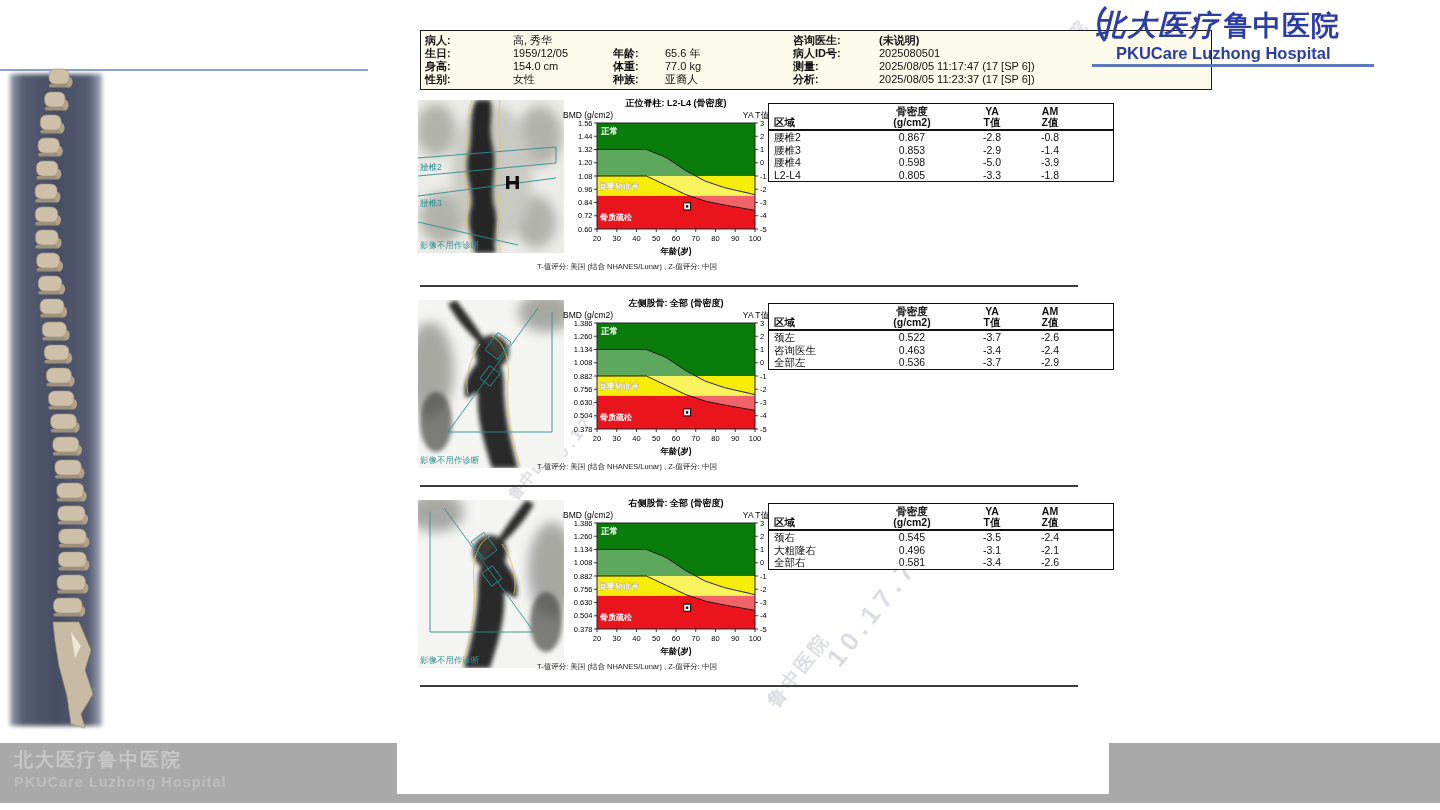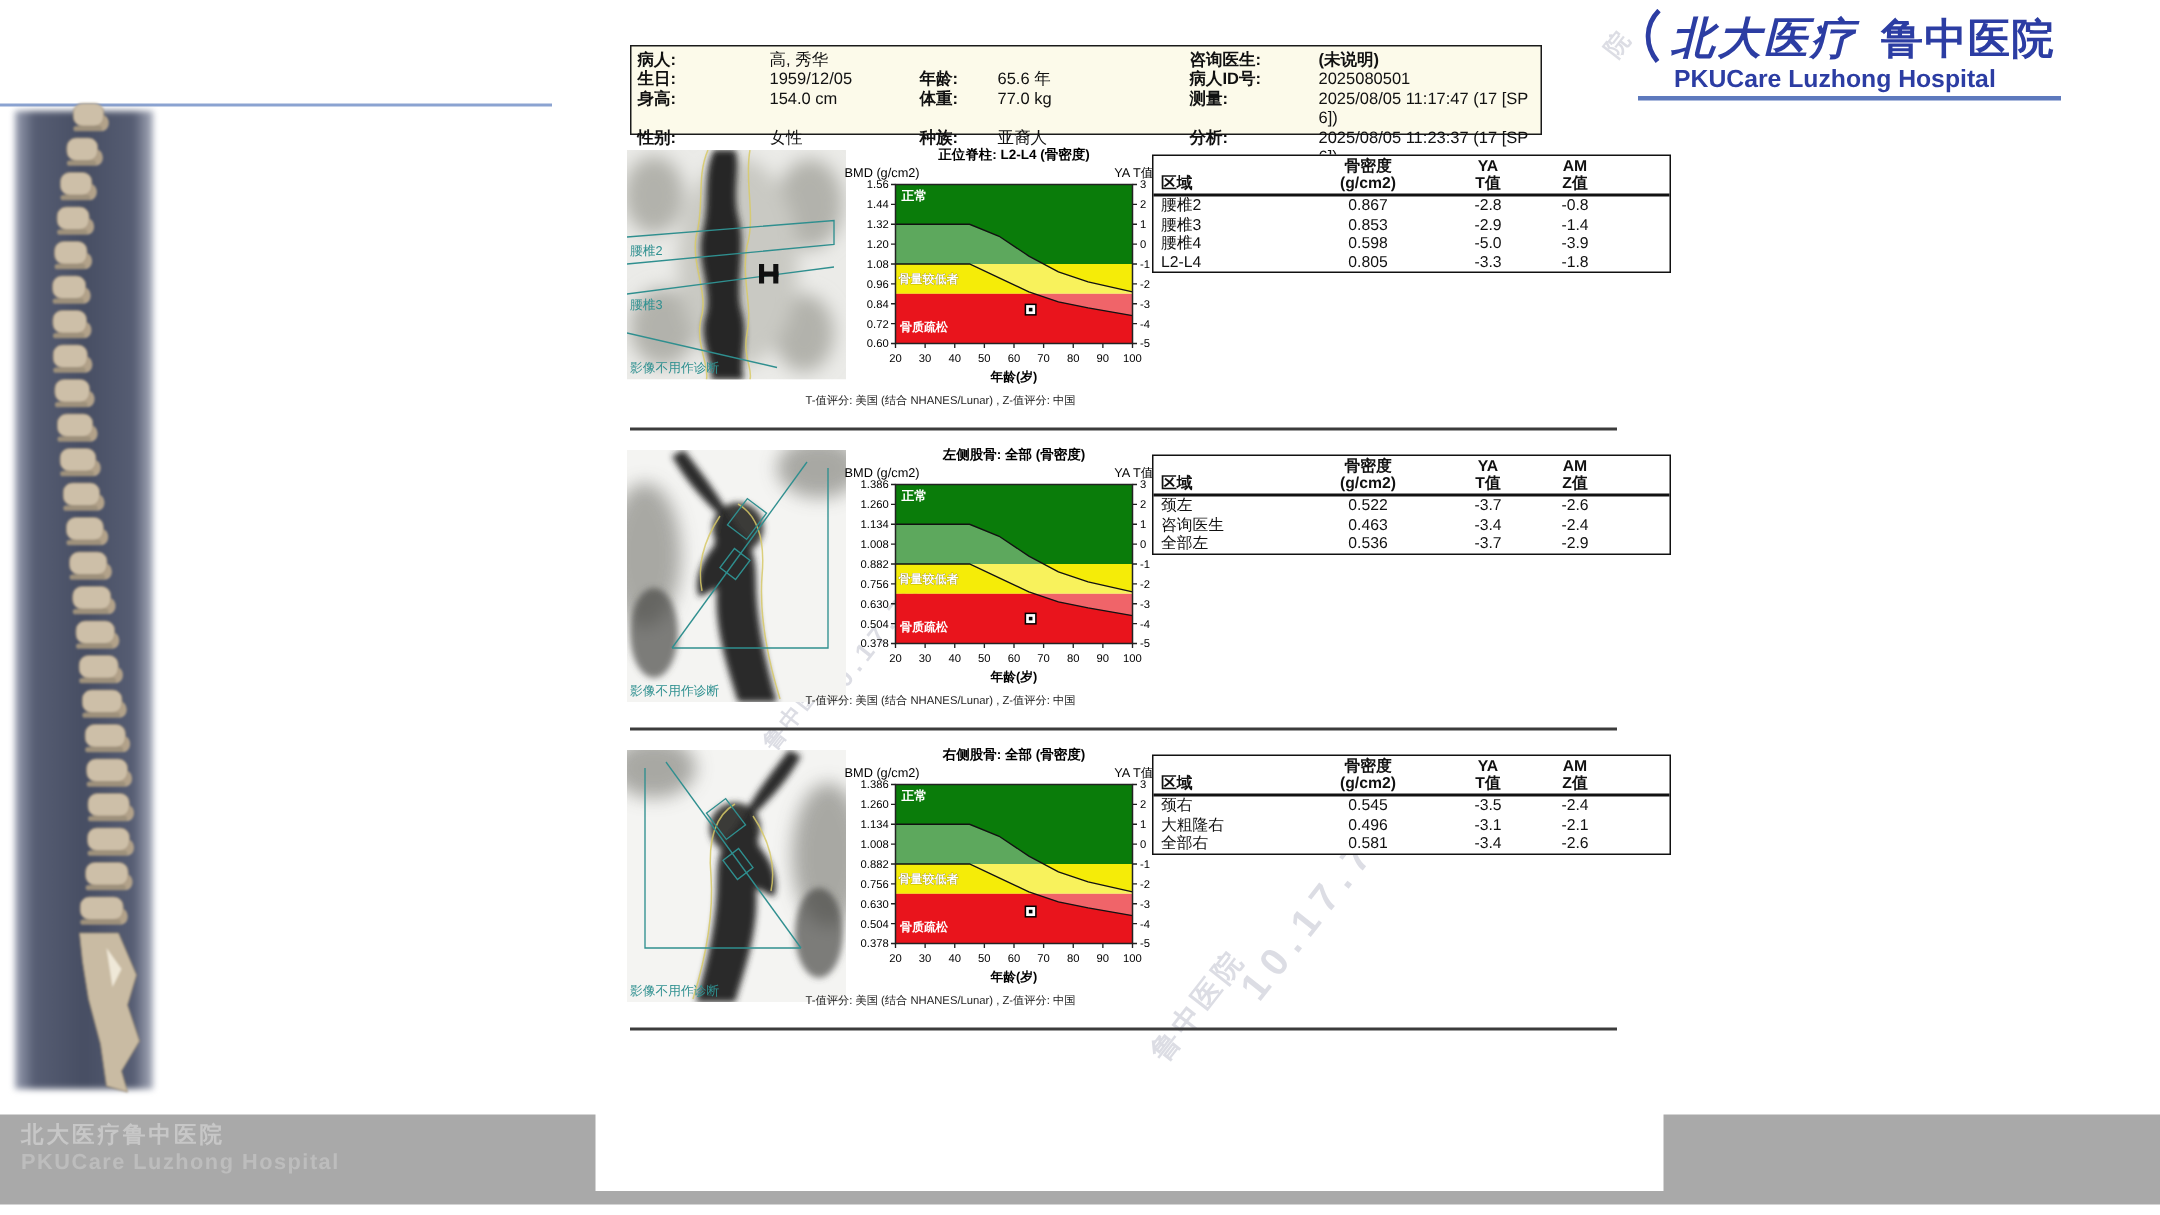--- a/index.html
+++ b/index.html
@@ -10,37 +10,37 @@
 
   .topline{position:absolute;left:0;top:69px;width:368px;height:2px;background:#8ba3d1;}
 
   .strip{position:absolute;left:10px;top:74px;width:92px;height:652px;
     background:linear-gradient(90deg,#9aa0b2 0%,#565d73 14%,#474e63 50%,#565d73 86%,#a8adbc 100%);
     filter:blur(2px);}
   #spineart{position:absolute;left:2px;top:66px;width:120px;height:672px;}
 
   .graybar{position:absolute;left:0;top:743px;width:1440px;height:60px;background:#a9a9a9;z-index:1;}
   .fbrand{position:absolute;left:14px;top:4px;font-weight:bold;}
-  .fbrand .cn{font-size:15px;color:#c7c7c7;letter-spacing:2px;}
+  .fbrand .cn{font-size:19px;color:#c7c7c7;letter-spacing:2px;}
   .fbrand .en{font-size:14.5px;color:#bdbdbd;letter-spacing:1px;margin-top:1px;}
 
   .logo{position:absolute;left:1096px;top:6px;z-index:5;color:#2c3da3;}
-  .logo .cnline{display:flex;gap:16px;align-items:baseline;margin-left:18px;}
+  .logo .cnline{display:flex;gap:4px;align-items:baseline;}
   .logo .cal{font-size:29px;font-weight:800;font-style:italic;letter-spacing:2px;}
   .logo .plain{font-size:28px;font-weight:800;letter-spacing:1px;}
   .logo .en{font-size:16.5px;font-weight:800;margin-left:20px;margin-top:-2px;}
   .logounderline{position:absolute;left:-4px;top:58px;width:282px;height:3px;background:#5d79bd;}
   .logoarc{position:absolute;left:-2px;top:0;}
 
   #report{position:absolute;left:397px;top:0;width:712px;height:794px;background:#fff;z-index:2;}
 
   .wm{position:absolute;color:rgba(145,150,170,0.32);font-weight:bold;white-space:nowrap;
     transform-origin:left bottom;z-index:0;pointer-events:none;}
 
-  .ptable{position:absolute;left:23px;top:30px;width:608px;height:60px;background:#fcfaea;
+  .ptable{position:absolute;left:23px;top:30px;width:792px;height:60px;background:#fcfaea;
     border:1.5px solid #1a1a1a;padding:3px 0 0 4px;z-index:1;}
   .ptgrid{display:grid;grid-template-columns:88px 100px 52px 128px 86px 1fr;font-size:11px;line-height:13px;color:#111;}
   .ptgrid .lbl{font-weight:bold;}
 
   .section{position:absolute;left:0;width:712px;height:200px;z-index:1;}
   .xray{position:absolute;left:21px;top:7px;}
   .chartwrap{position:absolute;left:158px;top:2px;width:222px;height:162px;}
   .footnote{position:absolute;left:140px;top:169px;width:280px;text-align:left;font-size:7.5px;color:#222;}
   .divider{position:absolute;left:23px;top:192px;width:658px;height:2px;background:#3c3c3c;}
 

